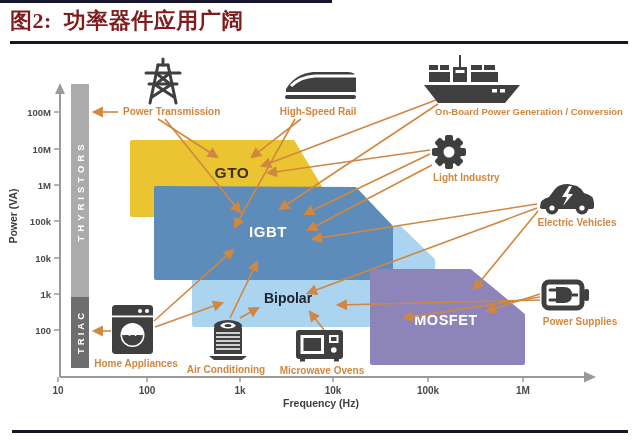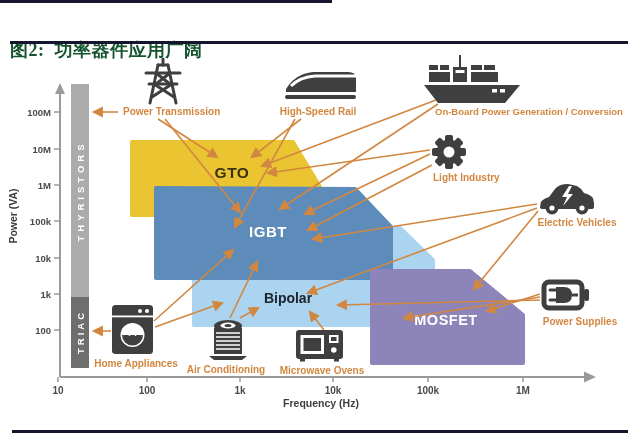--- a/index.html
+++ b/index.html
@@ -4,21 +4,21 @@
 <style>
   html,body{margin:0;padding:0;background:#FFFFFF;}
   .page{position:relative;width:640px;height:440px;background:#FFFFFF;overflow:hidden;
         font-family:"Liberation Sans","DejaVu Sans",sans-serif;}
   .rule{position:absolute;background:#15152E;}
   .rule-top{left:0;top:0;width:332px;height:3px;}
   .rule-title{left:10px;top:41px;width:618px;height:3px;}
   .rule-bottom{left:12px;top:430px;width:616px;height:2.5px;}
   .fig-title{position:absolute;left:10px;top:6px;
       font-family:"Liberation Serif","DejaVu Serif",serif;
-      font-size:18px;font-weight:bold;color:#14532d;letter-spacing:0.5px;white-space:pre;margin-top:32px;}
+      font-size:22px;font-weight:bold;color:#7f1d1d;letter-spacing:0.5px;white-space:pre;}
   svg.chart{position:absolute;left:0;top:0;}
   text{font-family:"Liberation Sans","DejaVu Sans",sans-serif;}
   .tick{font-size:10px;font-weight:bold;fill:#4A4A4A;}
   .ytick{font-size:9.5px;font-weight:bold;fill:#4A4A4A;}
   .axis-title{font-size:10.5px;font-weight:bold;fill:#3D3D3D;}
   .app-label{font-weight:bold;fill:#D28740;}
   .region-label{font-weight:bold;}
 </style>
 </head>
 <body>

